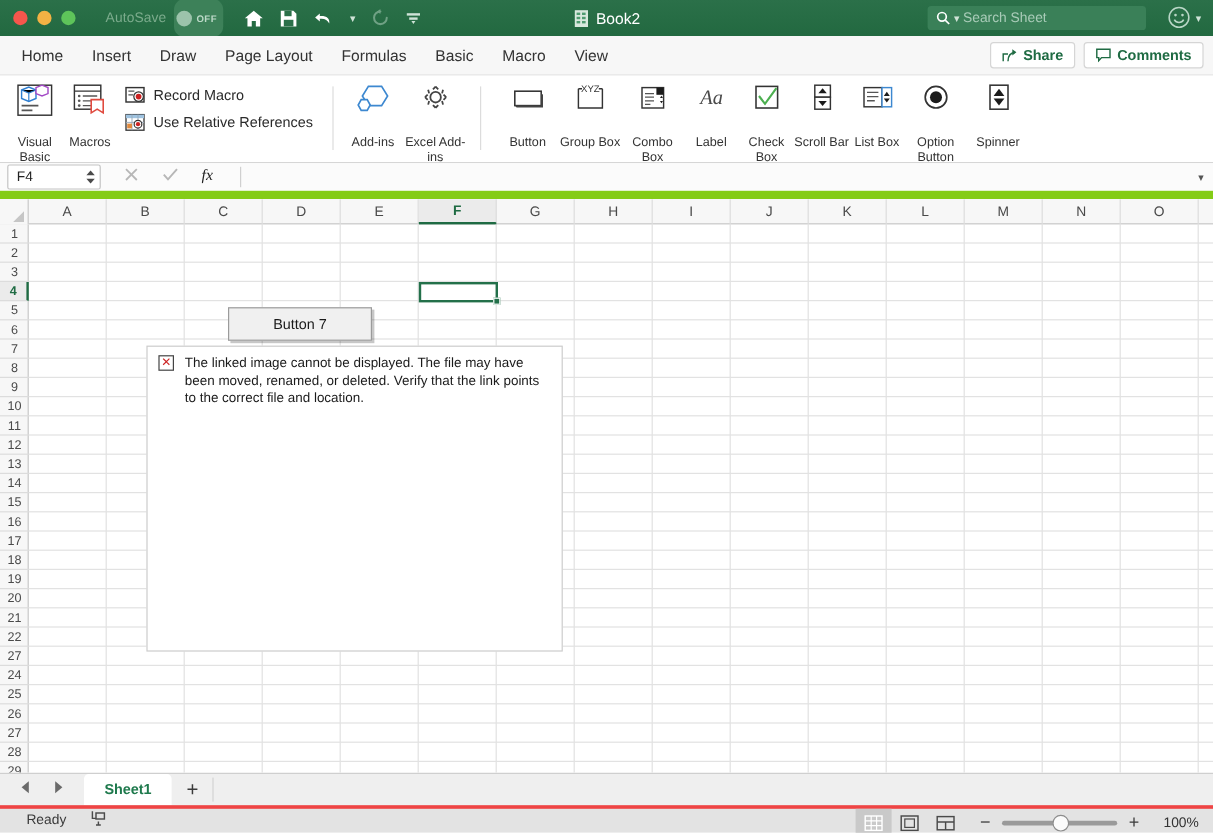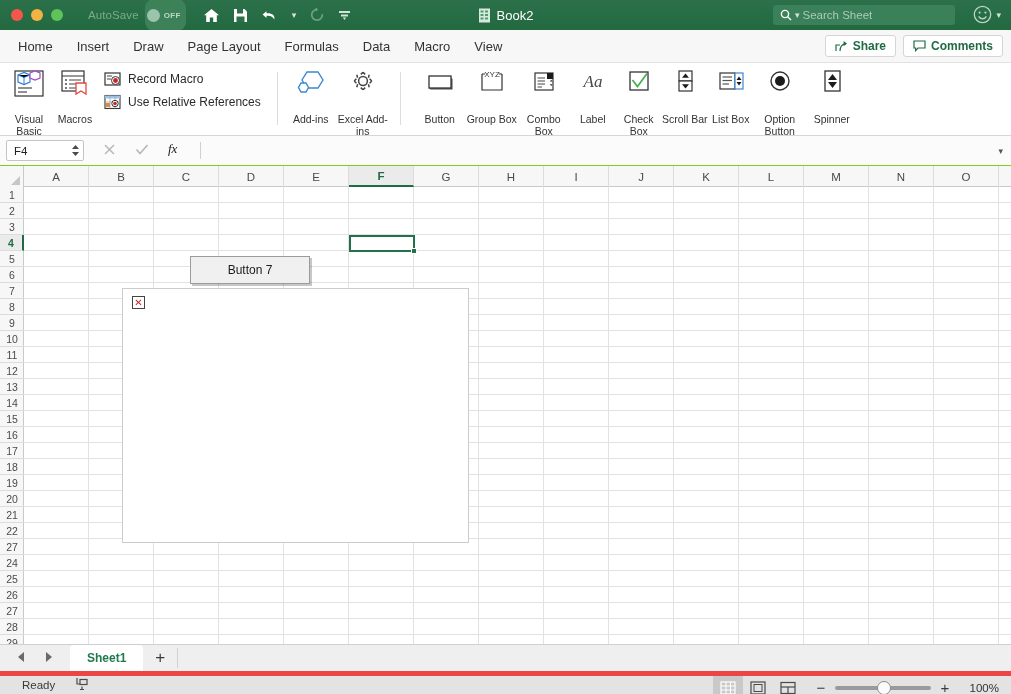--- a/index.html
+++ b/index.html
@@ -93,21 +93,21 @@
     font-size: 10.5px; color: #333; text-align: center; line-height: 12px;
   }
   .bigbtn.wide { width: 52px; }
   .smallrow { display: flex; flex-direction: column; padding-top: 8px; gap: 7px; }
   .smallbtn { display: flex; align-items: center; gap: 7px; }
   .smallbtn .lbl { font-size: 12px; color: #2a2a2a; }
 
   
   .formulabar {
     position: absolute; left: 0; top: 136px; width: 1011px; height: 30px;
-    background: #fbfbfb; border-bottom: 1px solid #84cc16;
+    background: #fbfbfb; border-bottom: 7px solid #84cc16;
     display: flex; align-items: center;
   }
   .namebox {
     width: 78px; height: 21px; margin-left: 6px; background: #fff;
     border: 1px solid #c4c4c4; border-radius: 2px;
     display: flex; align-items: center; justify-content: space-between;
     padding: 0 3px 0 7px;
   }
   .namebox .nval { font-size: 11.5px; color: #222; }
   .spin { display: flex; flex-direction: column; gap: 1px; color: #4a4a4a; }
@@ -195,21 +195,21 @@
     margin-left: 16px; height: 27px; padding: 0 17px; background: #ffffff;
     display: flex; align-items: center; font-size: 12px; color: #1f7a4d;
     font-weight: bold; border-top-left-radius: 4px; border-top-right-radius: 4px;
   }
   .addsheet { margin-left: 12px; color: #3a3a3a; font-size: 17px; display: flex; align-items: center; }
   .sheetsep { width: 1px; height: 20px; background: #d2d2d2; margin-left: 12px; }
 
   
   .statusbar {
     position: absolute; left: 0; top: 671px; width: 1011px; height: 23px;
-    background: #e3e3e3; border-top: 5px solid #ef4444;
+    background: #e3e3e3; border-top: 3px solid #ef4444;
     display: flex; align-items: center;
   }
   .status-ready { font-size: 11.5px; color: #3a3a3a; margin-left: 22px; }
   .status-icon { margin-left: 20px; color: #4a4a4a; }
   .status-right { position: absolute; right: 0; top: 0; height: 23px; display: flex; align-items: center; }
   .viewbtn { width: 30px; height: 23px; display: flex; align-items: center; justify-content: center; color: #4a4a4a; }
   .viewbtn.active { background: #c9c9c9; }
   .zoomctl { display: flex; align-items: center; gap: 8px; margin-left: 12px; }
   .zoomminus, .zoomplus { font-size: 15px; color: #3a3a3a; width: 12px; text-align: center; }
   .zoomtrack { width: 96px; height: 4px; background: #9a9a9a; border-radius: 2px; position: relative; }
@@ -305,21 +305,21 @@
       <span class="chev-sm">▾</span>
     </div>
   </div>
 
   <div class="tabbar">
     <div class="tab">Home</div>
     <div class="tab">Insert</div>
     <div class="tab">Draw</div>
     <div class="tab">Page Layout</div>
     <div class="tab">Formulas</div>
-    <div class="tab">Data</div>
+    <div class="tab">Basic</div>
     <div class="tab">Macro</div>
     <div class="tab">View</div>
 
     <div class="tabbar-right">
       <div class="btn-pill">
         <svg width="13" height="13" viewBox="0 0 13 13">
             <path d="M1 11 L1 5 L5 5" stroke="#1f6b43" stroke-width="1.2" fill="none"></path>
             <path d="M5 11 C5 6 7.5 4 11 3.6" stroke="#1f6b43" stroke-width="1.2" fill="none"></path>
             <path d="M8.6 1 L12 3.6 L8.6 6.2 Z" fill="#1f6b43"></path>
           </svg>
@@ -633,20 +633,21 @@
 
       <div class="selcell" style="left:325px; top:48px; width:66px; height:17px;"></div>
       <div class="fillhandle" style="left:387px; top:61px;"></div>
 
       <div class="formbtn" style="left:166px; top:69px; width:120px; height:28px;">
         <span>Button 7</span>
       </div>
 
       <div class="brokenimg" style="left:98px; top:101px; width:347px; height:255px;">
         <div class="broken-x">✕</div>
+        <div class="broken-txt">The linked image cannot be displayed.  The file may have been moved, renamed, or deleted. Verify that the link points to the correct file and location.</div>
       </div>
     </div>
   </div>
 
   <div class="sheetbar">
     <div class="navarrows">
       <span>
         <svg width="11" height="12" viewBox="0 0 11 12">
             <path d="M8 1 L8 11 L2 6 Z" fill="#6a6a6a"></path>
           </svg>

